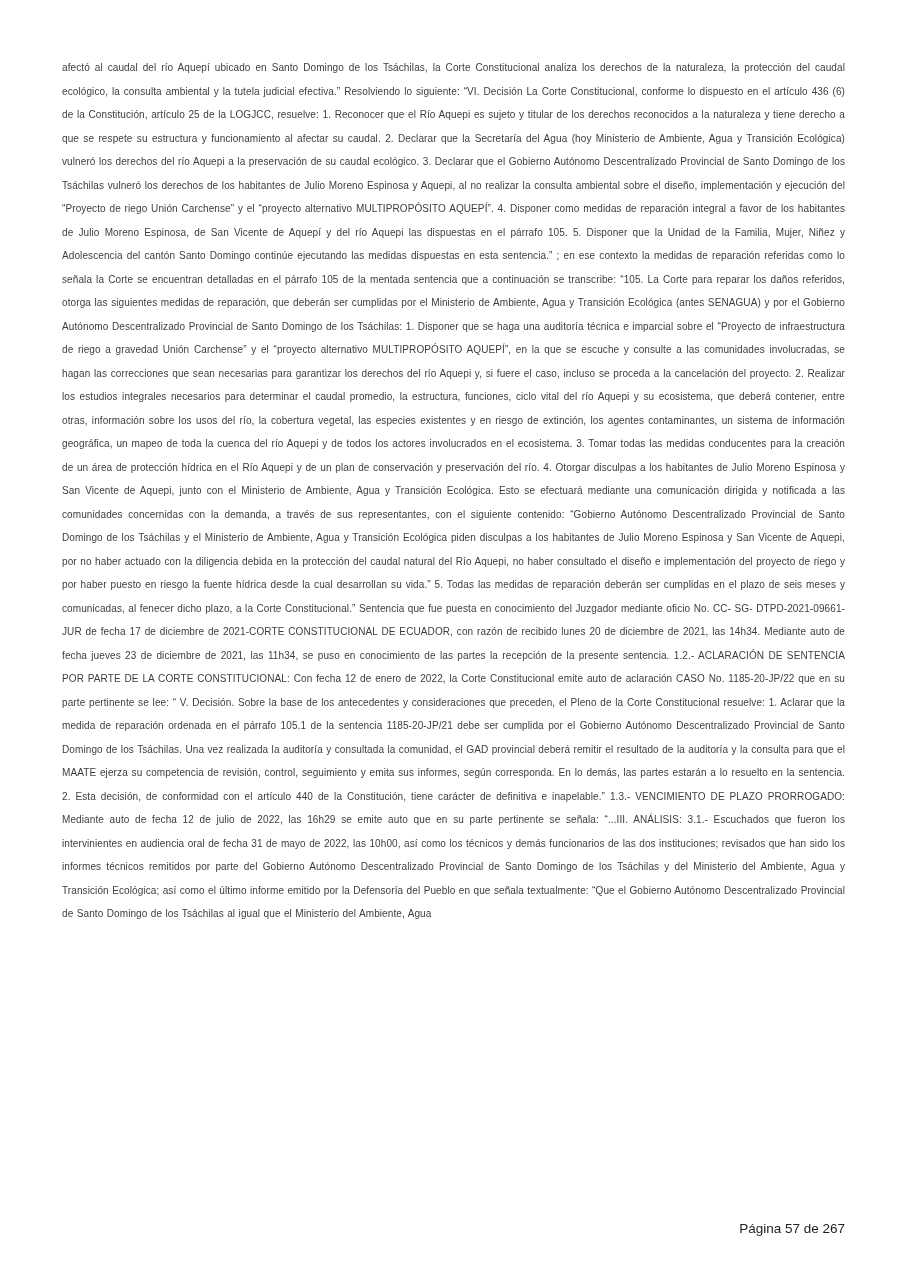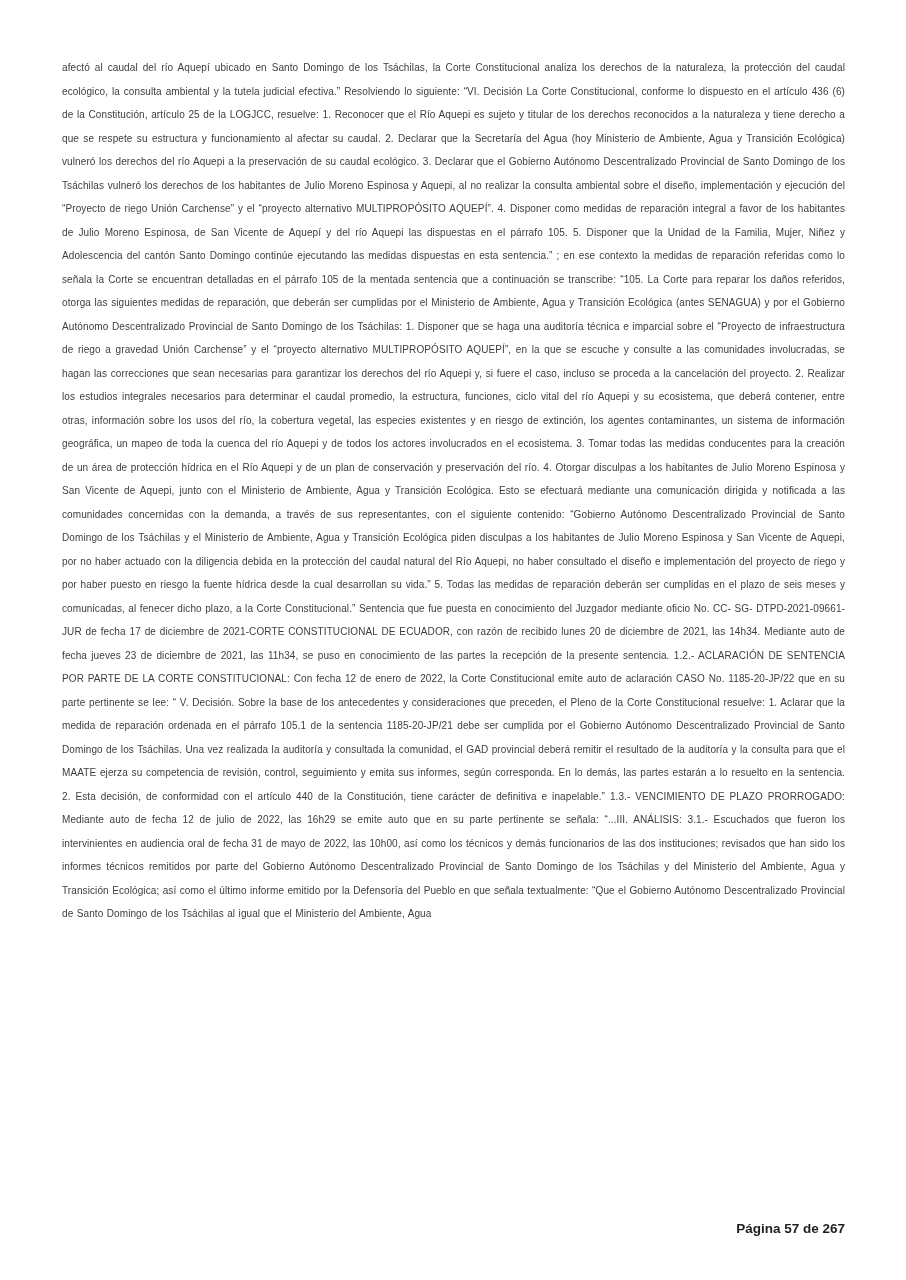--- a/index.html
+++ b/index.html
@@ -27,21 +27,21 @@
     line-height: 23.5px;
     color: #3d3d3d;
     letter-spacing: 0.1px;
     word-spacing: 0.5px;
   }
   .page-footer {
     position: absolute;
     right: 61px;
     bottom: 44px;
     font-size: 13.5px;
-    font-weight: bold;
+    font-weight: normal;
     color: #1f1f1f;
     text-align: right;
   }
 </style>
 </head>
 <body>
 
 <div class="page">
   <p class="body-text">afectó al caudal del río Aquepí ubicado en Santo Domingo de los Tsáchilas, la Corte Constitucional analiza los derechos de la naturaleza, la protección del caudal ecológico, la consulta ambiental y la tutela judicial efectiva.” Resolviendo lo siguiente: “VI. Decisión La Corte Constitucional, conforme lo dispuesto en el artículo 436 (6) de la Constitución, artículo 25 de la LOGJCC, resuelve: 1. Reconocer que el Río Aquepi es sujeto y titular de los derechos reconocidos a la naturaleza y tiene derecho a que se respete su estructura y funcionamiento al afectar su caudal. 2. Declarar que la Secretaría del Agua (hoy Ministerio de Ambiente, Agua y Transición Ecológica) vulneró los derechos del río Aquepi a la preservación de su caudal ecológico. 3. Declarar que el Gobierno Autónomo Descentralizado Provincial de Santo Domingo de los Tsáchilas vulneró los derechos de los habitantes de Julio Moreno Espinosa y Aquepi, al no realizar la consulta ambiental sobre el diseño, implementación y ejecución del “Proyecto de riego Unión Carchense” y el “proyecto alternativo MULTIPROPÓSITO AQUEPÍ”. 4. Disponer como medidas de reparación integral a favor de los habitantes de Julio Moreno Espinosa, de San Vicente de Aquepí y del río Aquepi las dispuestas en el párrafo 105. 5. Disponer que la Unidad de la Familia, Mujer, Niñez y Adolescencia del cantón Santo Domingo continúe ejecutando las medidas dispuestas en esta sentencia.” ; en ese contexto la medidas de reparación referidas como lo señala la Corte se encuentran detalladas en el párrafo 105 de la mentada sentencia que a continuación se transcribe: “105. La Corte para reparar los daños referidos, otorga las siguientes medidas de reparación, que deberán ser cumplidas por el Ministerio de Ambiente, Agua y Transición Ecológica (antes SENAGUA) y por el Gobierno Autónomo Descentralizado Provincial de Santo Domingo de los Tsáchilas: 1. Disponer que se haga una auditoría técnica e imparcial sobre el “Proyecto de infraestructura de riego a gravedad Unión Carchense” y el “proyecto alternativo MULTIPROPÓSITO AQUEPÍ”, en la que se escuche y consulte a las comunidades involucradas, se hagan las correcciones que sean necesarias para garantizar los derechos del río Aquepi y, si fuere el caso, incluso se proceda a la cancelación del proyecto. 2. Realizar los estudios integrales necesarios para determinar el caudal promedio, la estructura, funciones, ciclo vital del río Aquepi y su ecosistema, que deberá contener, entre otras, información sobre los usos del río, la cobertura vegetal, las especies existentes y en riesgo de extinción, los agentes contaminantes, un sistema de información geográfica, un mapeo de toda la cuenca del río Aquepi y de todos los actores involucrados en el ecosistema. 3. Tomar todas las medidas conducentes para la creación de un área de protección hídrica en el Río Aquepi y de un plan de conservación y preservación del río. 4. Otorgar disculpas a los habitantes de Julio Moreno Espinosa y San Vicente de Aquepi, junto con el Ministerio de Ambiente, Agua y Transición Ecológica. Esto se efectuará mediante una comunicación dirigida y notificada a las comunidades concernidas con la demanda, a través de sus representantes, con el siguiente contenido: “Gobierno Autónomo Descentralizado Provincial de Santo Domingo de los Tsáchilas y el Ministerio de Ambiente, Agua y Transición Ecológica piden disculpas a los habitantes de Julio Moreno Espinosa y San Vicente de Aquepi, por no haber actuado con la diligencia debida en la protección del caudal natural del Río Aquepi, no haber consultado el diseño e implementación del proyecto de riego y por haber puesto en riesgo la fuente hídrica desde la cual desarrollan su vida.” 5. Todas las medidas de reparación deberán ser cumplidas en el plazo de seis meses y comunicadas, al fenecer dicho plazo, a la Corte Constitucional.” Sentencia que fue puesta en conocimiento del Juzgador mediante oficio No. CC- SG- DTPD-2021-09661- JUR de fecha 17 de diciembre de 2021-CORTE CONSTITUCIONAL DE ECUADOR, con razón de recibido lunes 20 de diciembre de 2021, las 14h34. Mediante auto de fecha jueves 23 de diciembre de 2021, las 11h34, se puso en conocimiento de las partes la recepción de la presente sentencia. 1.2.- ACLARACIÓN DE SENTENCIA POR PARTE DE LA CORTE CONSTITUCIONAL: Con fecha 12 de enero de 2022, la Corte Constitucional emite auto de aclaración CASO No. 1185-20-JP/22 que en su parte pertinente se lee: “ V. Decisión. Sobre la base de los antecedentes y consideraciones que preceden, el Pleno de la Corte Constitucional resuelve: 1. Aclarar que la medida de reparación ordenada en el párrafo 105.1 de la sentencia 1185-20-JP/21 debe ser cumplida por el Gobierno Autónomo Descentralizado Provincial de Santo Domingo de los Tsáchilas. Una vez realizada la auditoría y consultada la comunidad, el GAD provincial deberá remitir el resultado de la auditoría y la consulta para que el MAATE ejerza su competencia de revisión, control, seguimiento y emita sus informes, según corresponda. En lo demás, las partes estarán a lo resuelto en la sentencia. 2. Esta decisión, de conformidad con el artículo 440 de la Constitución, tiene carácter de definitiva e inapelable.” 1.3.- VENCIMIENTO DE PLAZO PRORROGADO: Mediante auto de fecha 12 de julio de 2022, las 16h29 se emite auto que en su parte pertinente se señala: “...III. ANÁLISIS: 3.1.- Escuchados que fueron los intervinientes en audiencia oral de fecha 31 de mayo de 2022, las 10h00, así como los técnicos y demás funcionarios de las dos instituciones; revisados que han sido los informes técnicos remitidos por parte del Gobierno Autónomo Descentralizado Provincial de Santo Domingo de los Tsáchilas y del Ministerio del Ambiente, Agua y Transición Ecológica; así como el último informe emitido por la Defensoría del Pueblo en que señala textualmente: “Que el Gobierno Autónomo Descentralizado Provincial de Santo Domingo de los Tsáchilas al igual que el Ministerio del Ambiente, Agua</p>
   <div class="page-footer">

